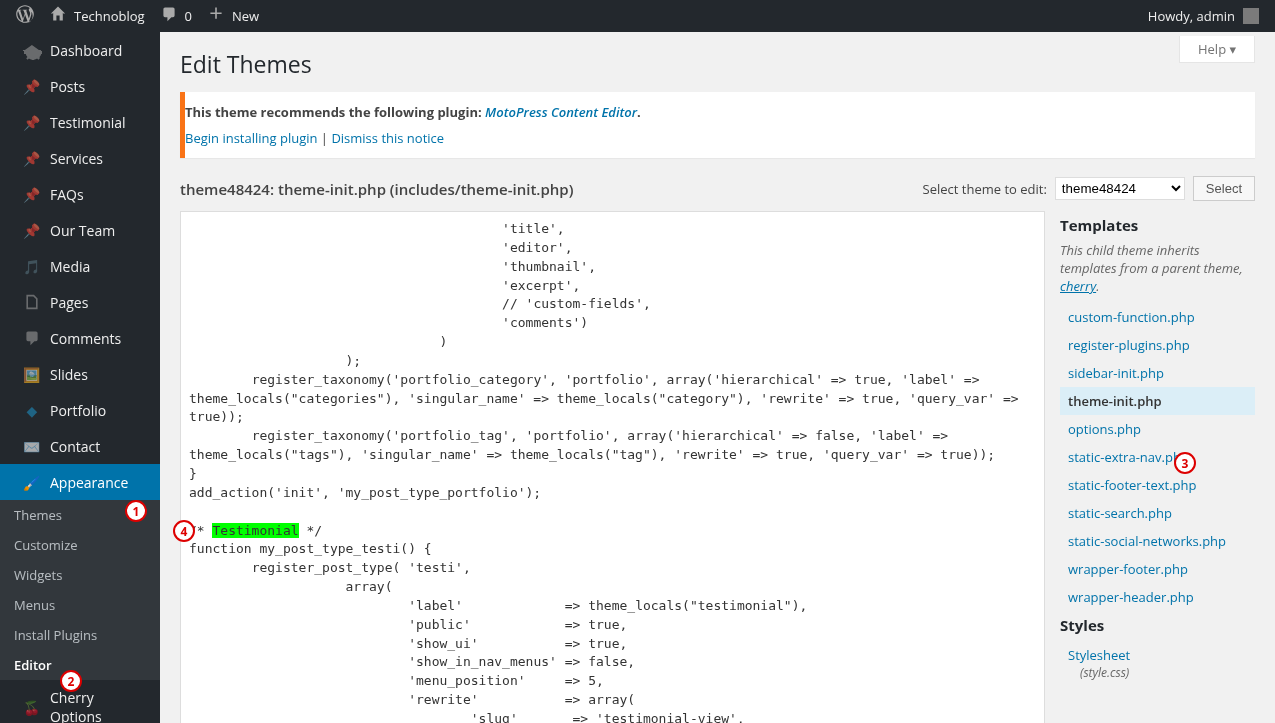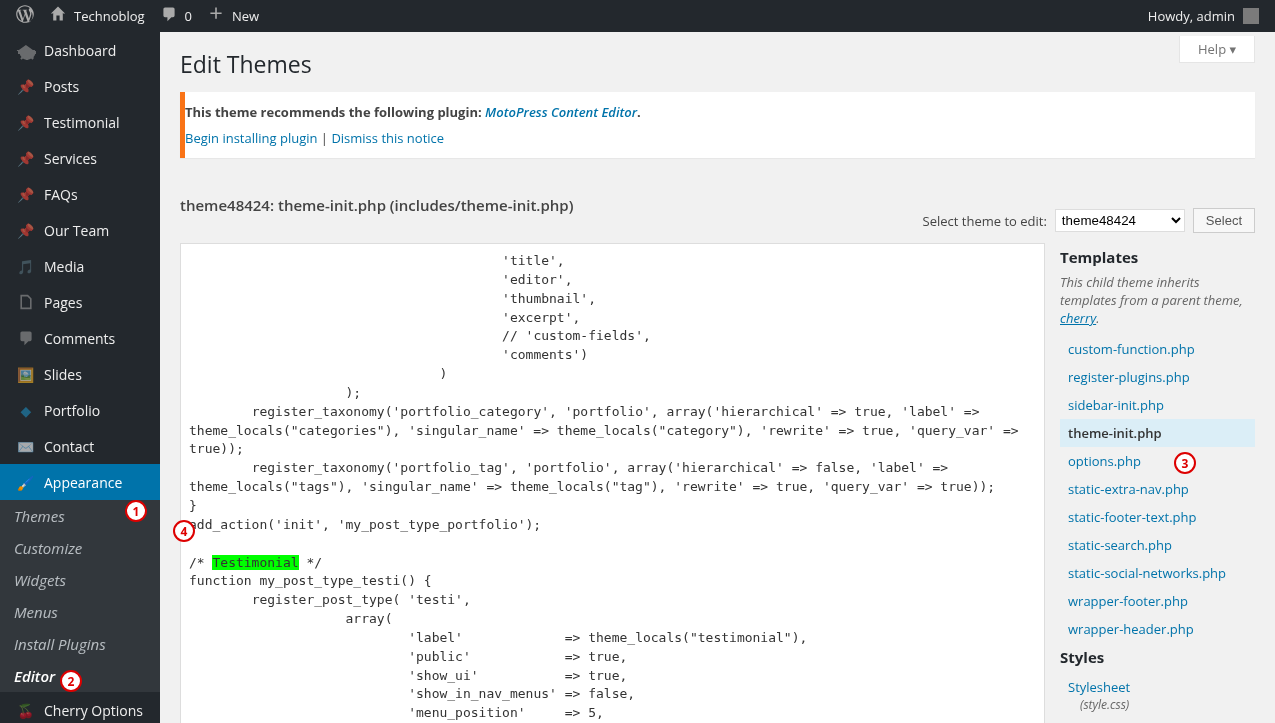--- a/index.html
+++ b/index.html
@@ -2,36 +2,36 @@
 <html><head>
 <meta charset="utf-8">
 <style>
 * { margin: 0; padding: 0; box-sizing: border-box; }
 body { font-family: -apple-system, "Open Sans", sans-serif; font-size: 13px; color: #444; background: #f1f1f1; width: 1275px; height: 723px; overflow: hidden; position: relative; }
 #adminbar { background: #23282d; color: #eee; height: 32px; display: flex; align-items: center; font-size: 13px; padding: 0 8px; }
 #adminbar .ab-item { display: flex; align-items: center; color: #eee; padding: 0 8px; height: 32px; cursor: pointer; gap: 8px; }
 #adminbar .spacer { flex: 1; }
 #adminbar .avatar { width: 16px; height: 16px; background: #7b7b7b; display: inline-block; }
 #adminmenu { position: absolute; top: 32px; left: 0; width: 160px; background: #23282d; height: 691px; color: #eee; }
-#adminmenu .menu-item { display: flex; align-items: center; padding: 8px 16px; color: #eee; cursor: pointer; font-size: 14px; gap: 8px; position: relative; }
+#adminmenu .menu-item { display: flex; align-items: center; padding: 8px 22px; color: #eee; cursor: pointer; font-size: 14px; gap: 8px; position: relative; }
 #adminmenu .menu-item.current { background: #0073aa; color: #fff; }
 #adminmenu .menu-item.current::after { content: ''; position: absolute; right: -8px; top: 50%; transform: translateY(-50%); border: 8px solid transparent; border-right-color: #f1f1f1; }
 #adminmenu .submenu { background: #32373c; }
-#adminmenu .submenu .sub-item { padding: 6px 24px 6px 14px; color: rgba(240,245,250,.7); cursor: pointer; font-size: 15px; font-style: italic; }
+#adminmenu .submenu .sub-item { padding: 6px 24px 6px 14px; color: rgba(240,245,250,.7); cursor: pointer; font-size: 13px; }
 #adminmenu .submenu .sub-item.current { color: #fff; font-weight: 600; }
 #adminmenu .ico { width: 20px; height: 20px; display: inline-flex; align-items: center; justify-content: center; opacity: .6; flex-shrink: 0; }
 #wpbody { position: absolute; top: 32px; left: 160px; right: 0; bottom: 0; padding: 0 20px 20px 20px; overflow: hidden; }
 #wpbody h1 { font-size: 23px; font-weight: 400; margin: 16px 0 12px; color: #23282d; }
 .help-tab { position: absolute; top: 4px; right: 20px; background: #fff; border: 1px solid #e5e5e5; border-top: none; padding: 4px 18px; font-size: 13px; color: #737373; cursor: pointer; }
 .notice { background: #fff; border-left: 5px solid #f97316; box-shadow: 0 1px 1px rgba(0,0,0,.04); padding: 11px 0; margin-bottom: 18px; font-size: 13px; }
 .notice a { color: #0073aa; text-decoration: none; font-style: italic; font-weight: 600; }
 .notice a.plain { font-style: normal; font-weight: normal; }
 .fileedit-sub { display: flex; align-items: center; margin-bottom: 10px; }
 .fileedit-sub .alignleft { font-size: 15px; font-weight: 600; }
-.fileedit-sub .alignright { margin-left: auto; font-size: 13px; display: flex; align-items: center; gap: 8px; margin-top: 32px; }
+.fileedit-sub .alignright { margin-left: auto; font-size: 13px; display: flex; align-items: center; gap: 8px; }
 select.theme-select { padding: 2px; border: 1px solid #ddd; min-width: 130px; background:#fff; }
 .button { background: #f7f7f7; border: 1px solid #ccc; padding: 4px 12px; cursor: pointer; font-size: 13px; color: #555; }
 #templateside { float: right; width: 195px; font-size: 13px; }
 #templateside h3 { font-size: 15px; margin: 4px 0 6px; color: #23282d; }
 #templateside p.desc { font-style: italic; color: #666; margin-bottom: 8px; }
 #templateside p.desc a { color: #0073aa; text-decoration: underline; }
 #templateside ul { list-style: none; }
 #templateside li { padding: 5px 8px; cursor: pointer; }
 #templateside li a { color: #0073aa; text-decoration: none; font-size: 13px; }
 #templateside li.current { background: #dbeef7; }

